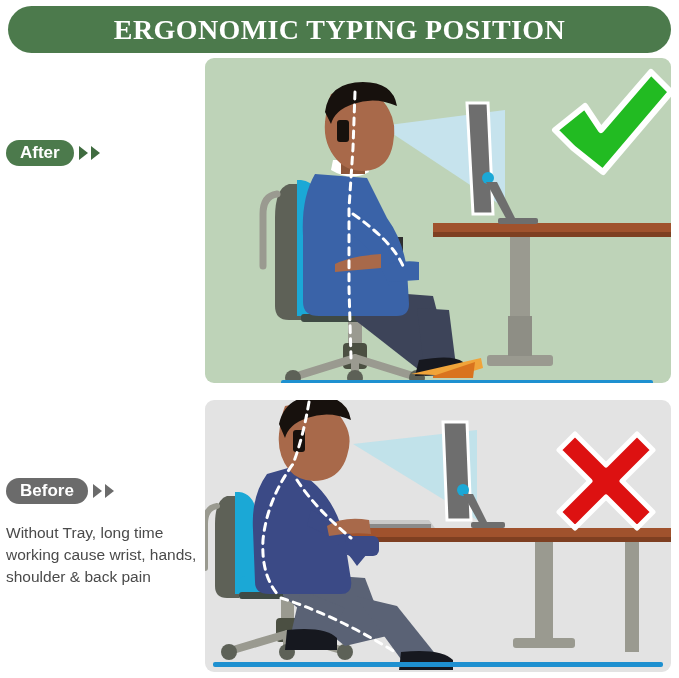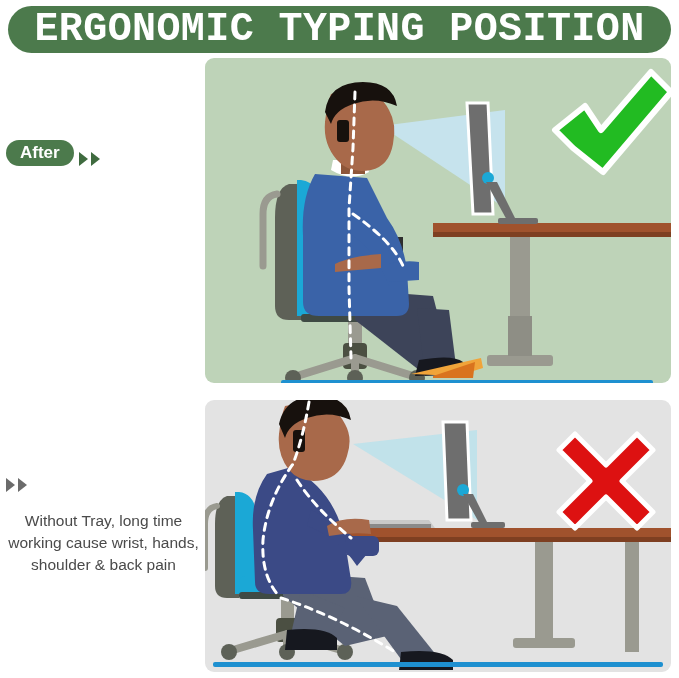--- a/index.html
+++ b/index.html
@@ -23,39 +23,39 @@
     width: 663px;
     height: 47px;
     background: #4c7a4c;
     border-radius: 24px;
     display: flex;
     align-items: center;
     justify-content: center;
   }
   #header-title {
     color: #ffffff;
-    font-size: 40px;
+    font-size: 28px;
     font-weight: bold;
     letter-spacing: 0.4px;
-    font-family: Liberation Mono, monospace;
+    font-family: Liberation Serif, serif;
     white-space: nowrap;
   }
 
   
   .left-col {
     position: absolute;
     left: 6px;
     width: 195px;
   }
   #after-block { top: 140px; }
   #before-block { top: 478px; }
 
   .pill-row {
     display: flex;
-    align-items: flex-end;
+    align-items: center;
     gap: 5px;
   }
   .pill {
     display: inline-flex;
     align-items: center;
     justify-content: center;
     height: 26px;
     padding: 0 14px;
     border-radius: 14px;
     color: #ffffff;
@@ -81,21 +81,21 @@
   .chev.bad  { border-left: 9px solid #6b6b6b; }
 
   .caption {
     margin-top: 18px;
     font-size: 15.5px;
     line-height: 1.42;
     color: #3b3b3b;
     font-family: "Liberation Sans", sans-serif;
   }
   .caption.good { color: #3c4a3c; }
-  .caption.bad  { color: #4a4a4a; text-align: center; }
+  .caption.bad  { color: #4a4a4a; }
 
   
   .panel {
     position: absolute;
     left: 205px;
     width: 466px;
     border-radius: 9px;
     overflow: visible;
   }
   #panel-after {
@@ -136,20 +136,21 @@
     <span class="pill good">After</span>
     <span class="chevrons">
       <span class="chev good"></span>
         <span class="chev good"></span>
     </span>
   </div>
 </div>
 
 <div class="left-col" id="before-block">
   <div class="pill-row">
+    <span class="pill bad">Before</span>
     <span class="chevrons">
       <span class="chev bad"></span>
         <span class="chev bad"></span>
     </span>
   </div>
   <div class="caption bad">Without Tray, long time working cause wrist, hands, shoulder &amp; back pain</div>
 </div>
 
 <div class="panel" id="panel-after">
   <div class="panel-clip">

